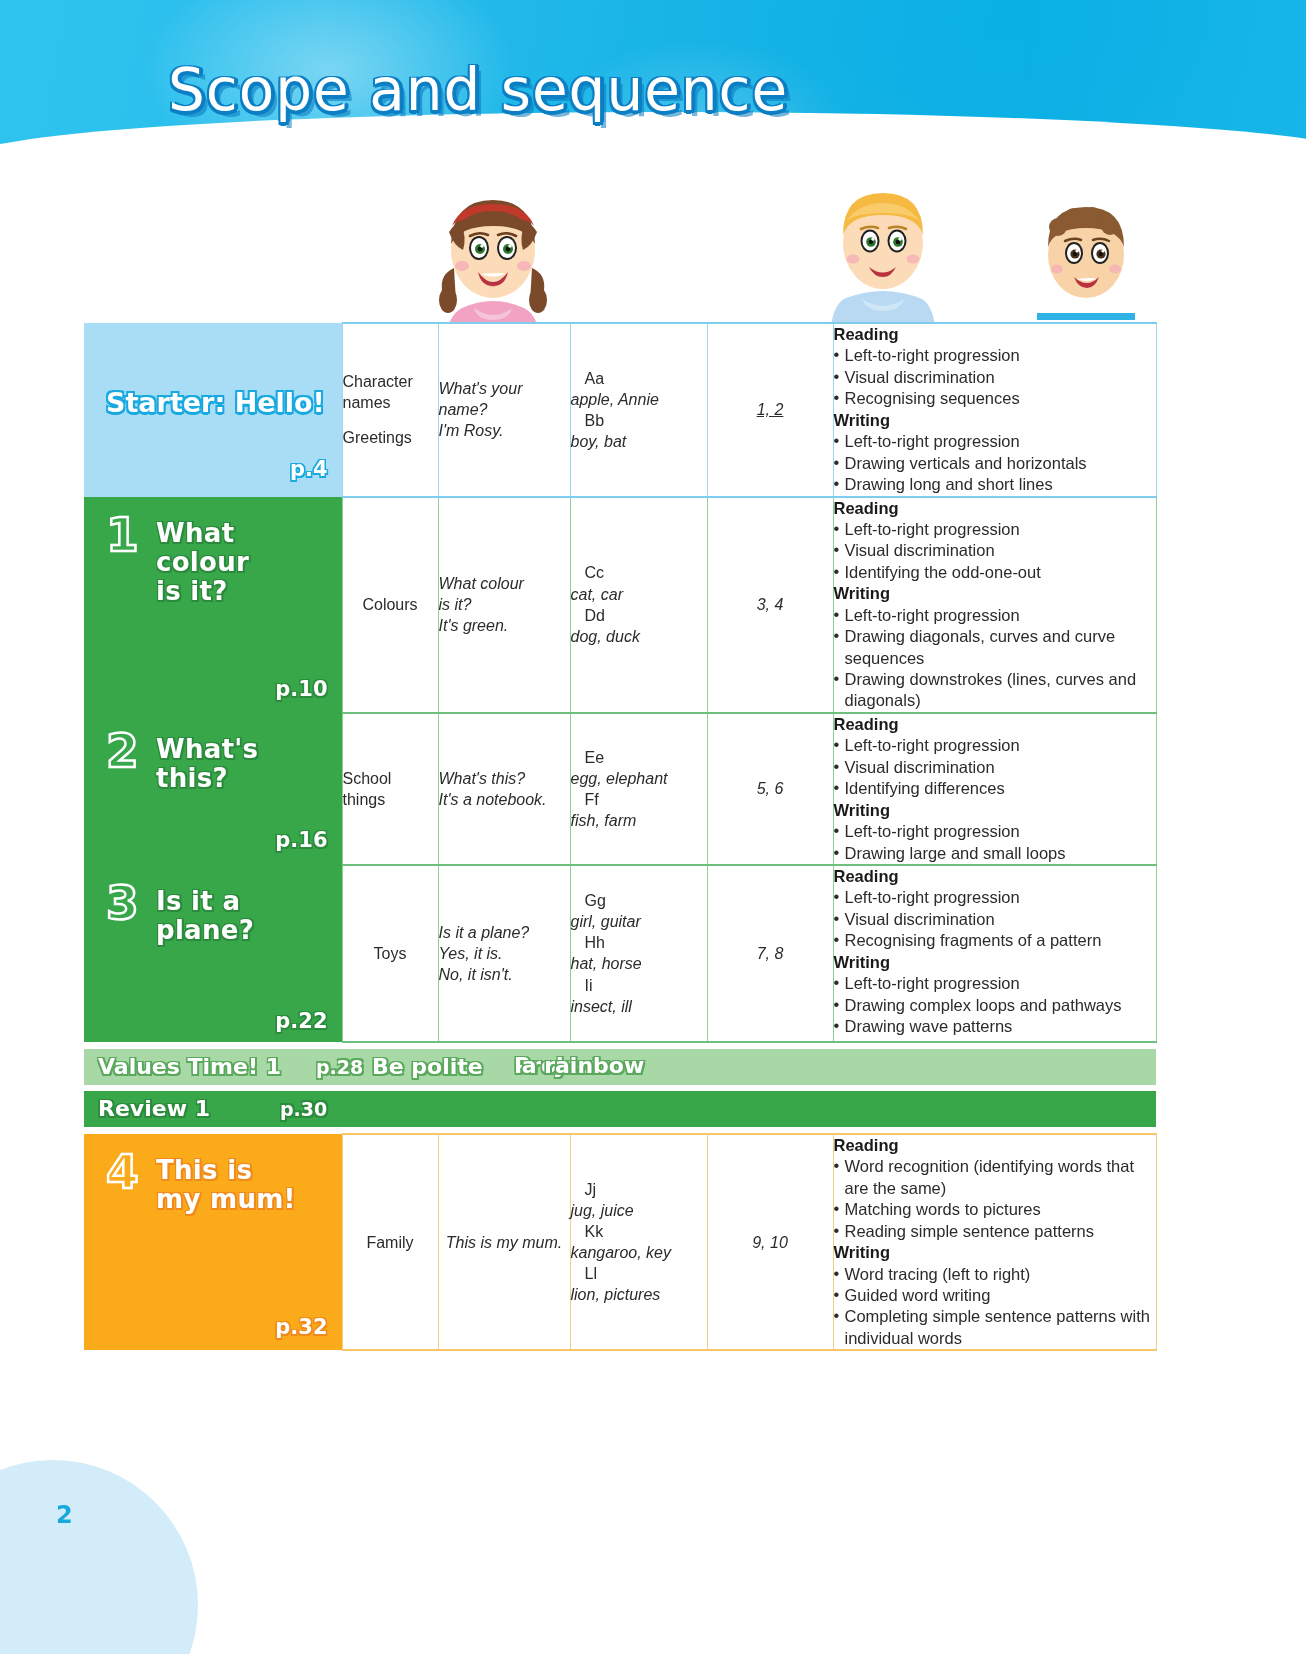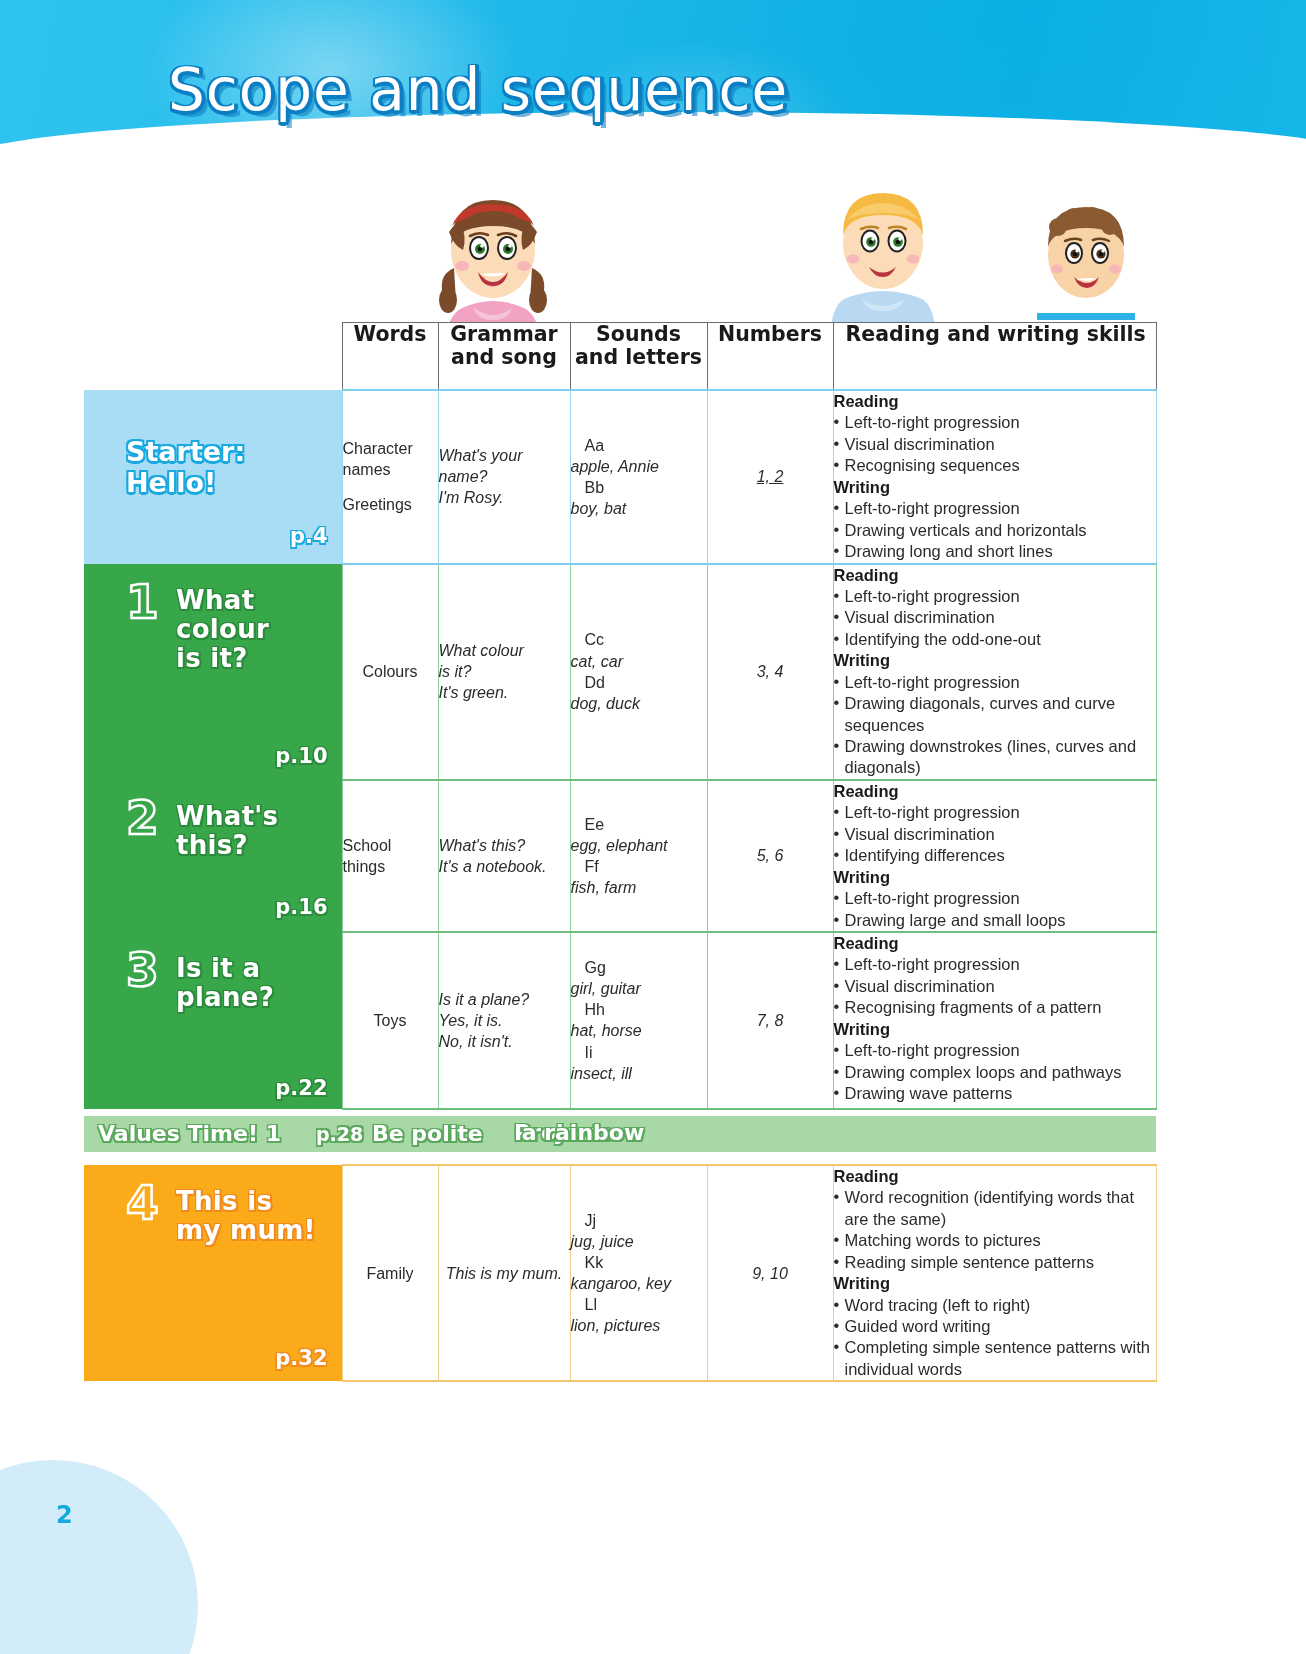--- a/index.html
+++ b/index.html
@@ -133,21 +133,21 @@
   .bd-blue   > td{border-top:2px solid #7fcdee;border-bottom:2px solid #7fcdee;}
   .bd-green  > td{border-top:2px solid #6fc07c;border-bottom:2px solid #6fc07c;}
   .bd-orange > td{border-top:2px solid #f7c66a;border-bottom:2px solid #f7c66a;}
   .vsep-blue{border-left:1px solid #9fd6ef;}
   .vsep-green{border-left:1px solid #8fcf99;}
   .vsep-orange{border-left:1px solid #f0cf8e;}
   .vend-blue{border-right:1px solid #9fd6ef;}
   .vend-green{border-right:1px solid #8fcf99;}
   .vend-orange{border-right:1px solid #f0cf8e;}
 
-  .unitcell.nobd{border:none !important;padding-left:20px;}
+  .unitcell.nobd{border:none !important;}
 
   
   .banner-row td{padding:0;border:none;}
   .banner{
     position:relative;height:36px;width:1072px;
     font-family:"DejaVu Sans", sans-serif;font-weight:bold;font-size:22px;color:#ffffff;
   }
   .banner.values{background:#a8d8a5;}
   .banner.review{background:#37a74a;}
   .banner span{position:absolute;top:50%;transform:translateY(-52%);white-space:nowrap;}
@@ -262,34 +262,20 @@
   <colgroup>
     <col class="c-unit">
         <col class="c-words">
         <col class="c-gram">
     <col class="c-snd">
         <col class="c-num">
         <col class="c-rw">
   </colgroup>
 
   <tbody>
-        <tr class="hdr">
-    <td class="blank"></td>
-    <td>Words</td>
-    <td>
-      <span>Grammar</span><br>
-      <span>and song</span>
-    </td>
-    <td>
-      <span>Sounds</span><br>
-      <span>and letters</span>
-    </td>
-    <td>Numbers</td>
-    <td class="rw">Reading and writing skills</td>
-  </tr>
 
   <tr class="bd-blue">
     <td class="unitcell nobd starter-bg" style="height:166px;">
       <div class="unitbox" style="height:166px;">
         <div class="starter-title">
           <span>Starter:</span>
           <span class="hl">Hello!</span>
         </div>
         <div class="starter-page">p.4</div>
       </div>
@@ -469,20 +455,24 @@
           <span>Project:</span>&nbsp;
           <span>a rainbow</span>
         </span>
       </div>
     </td>
   </tr>
 
   <tr class="banner-row">
     <td colspan="6">
       <div style="height:6px;"></div>
+      <div class="banner review">
+        <span class="r-p1">Review 1</span>
+        <span class="r-p2">p.30</span>
+      </div>
       <div style="height:6px;"></div>
     </td>
   </tr>
 
   <tr class="bd-orange">
     <td class="unitcell nobd orange-bg" style="height:214px;">
       <div class="unitbox" style="height:214px;">
         <div class="unit-num">4</div>
         <div class="unit-title">
           <span>This is</span><br><span>my mum!</span>

